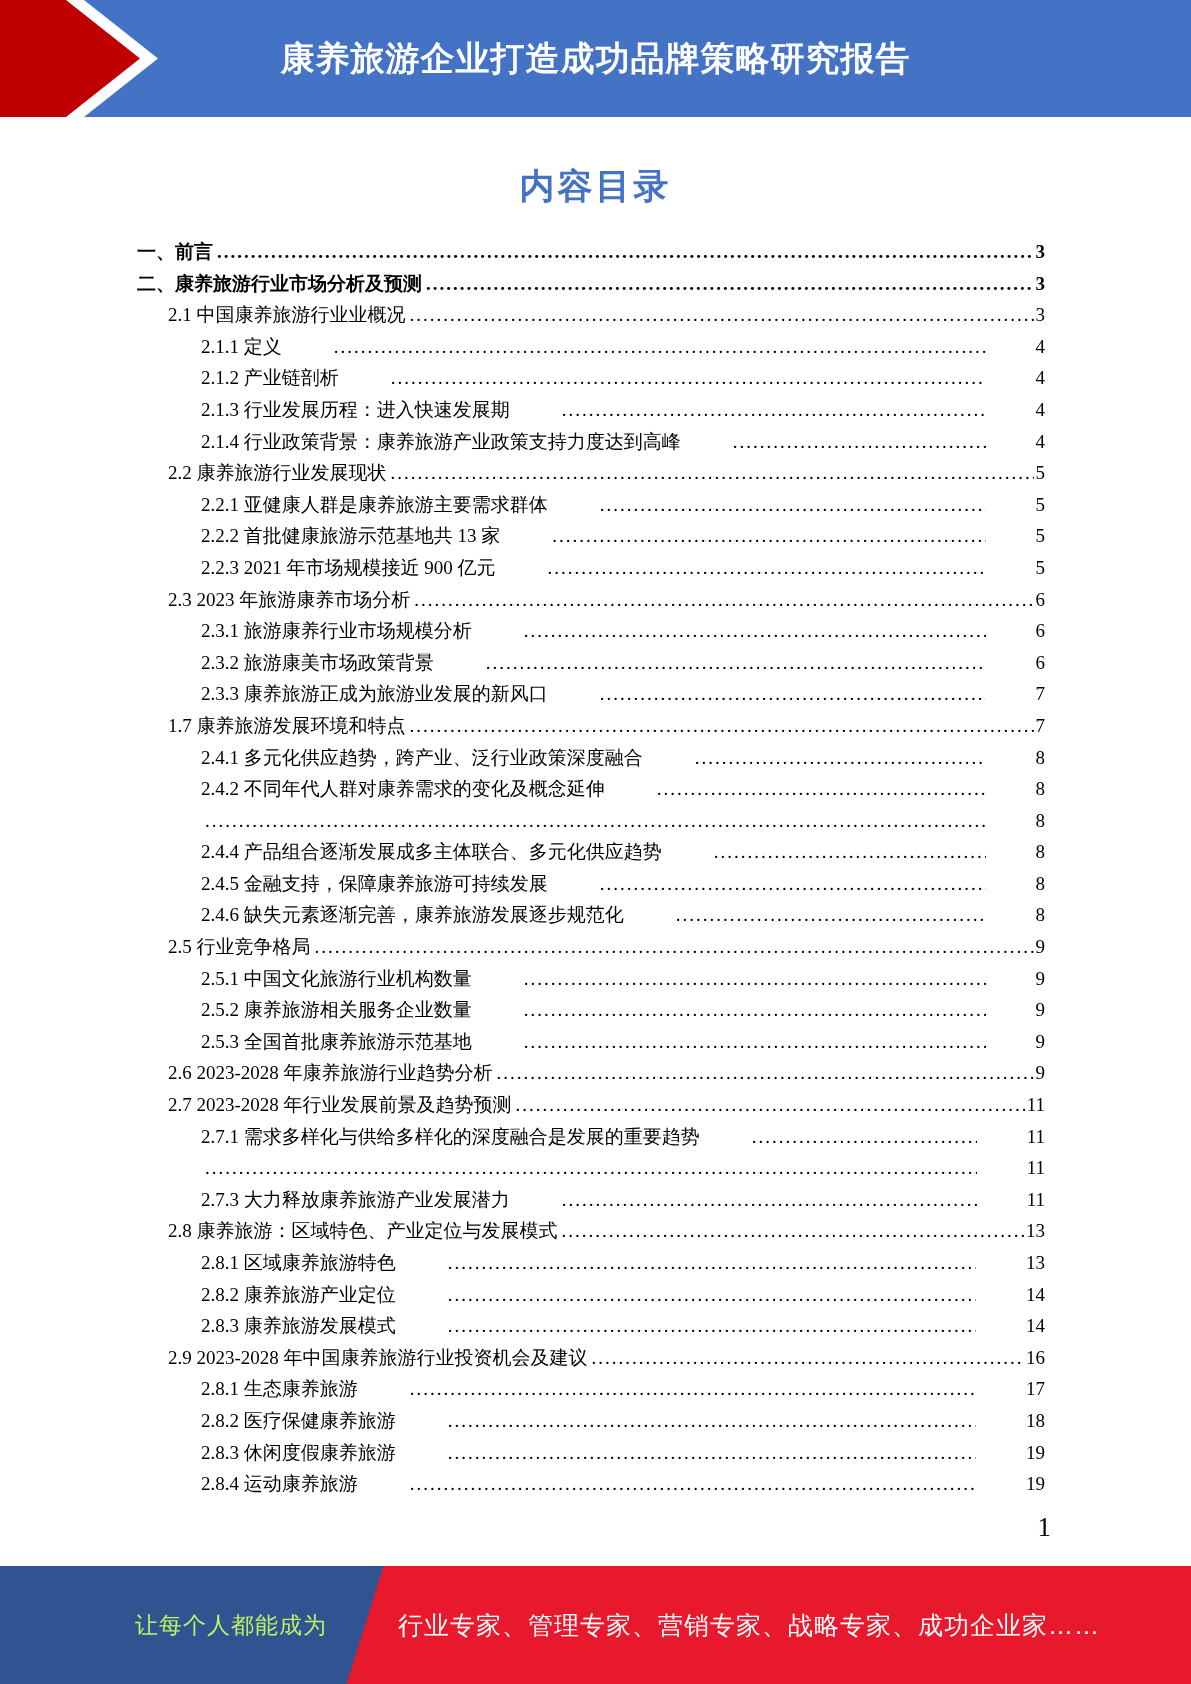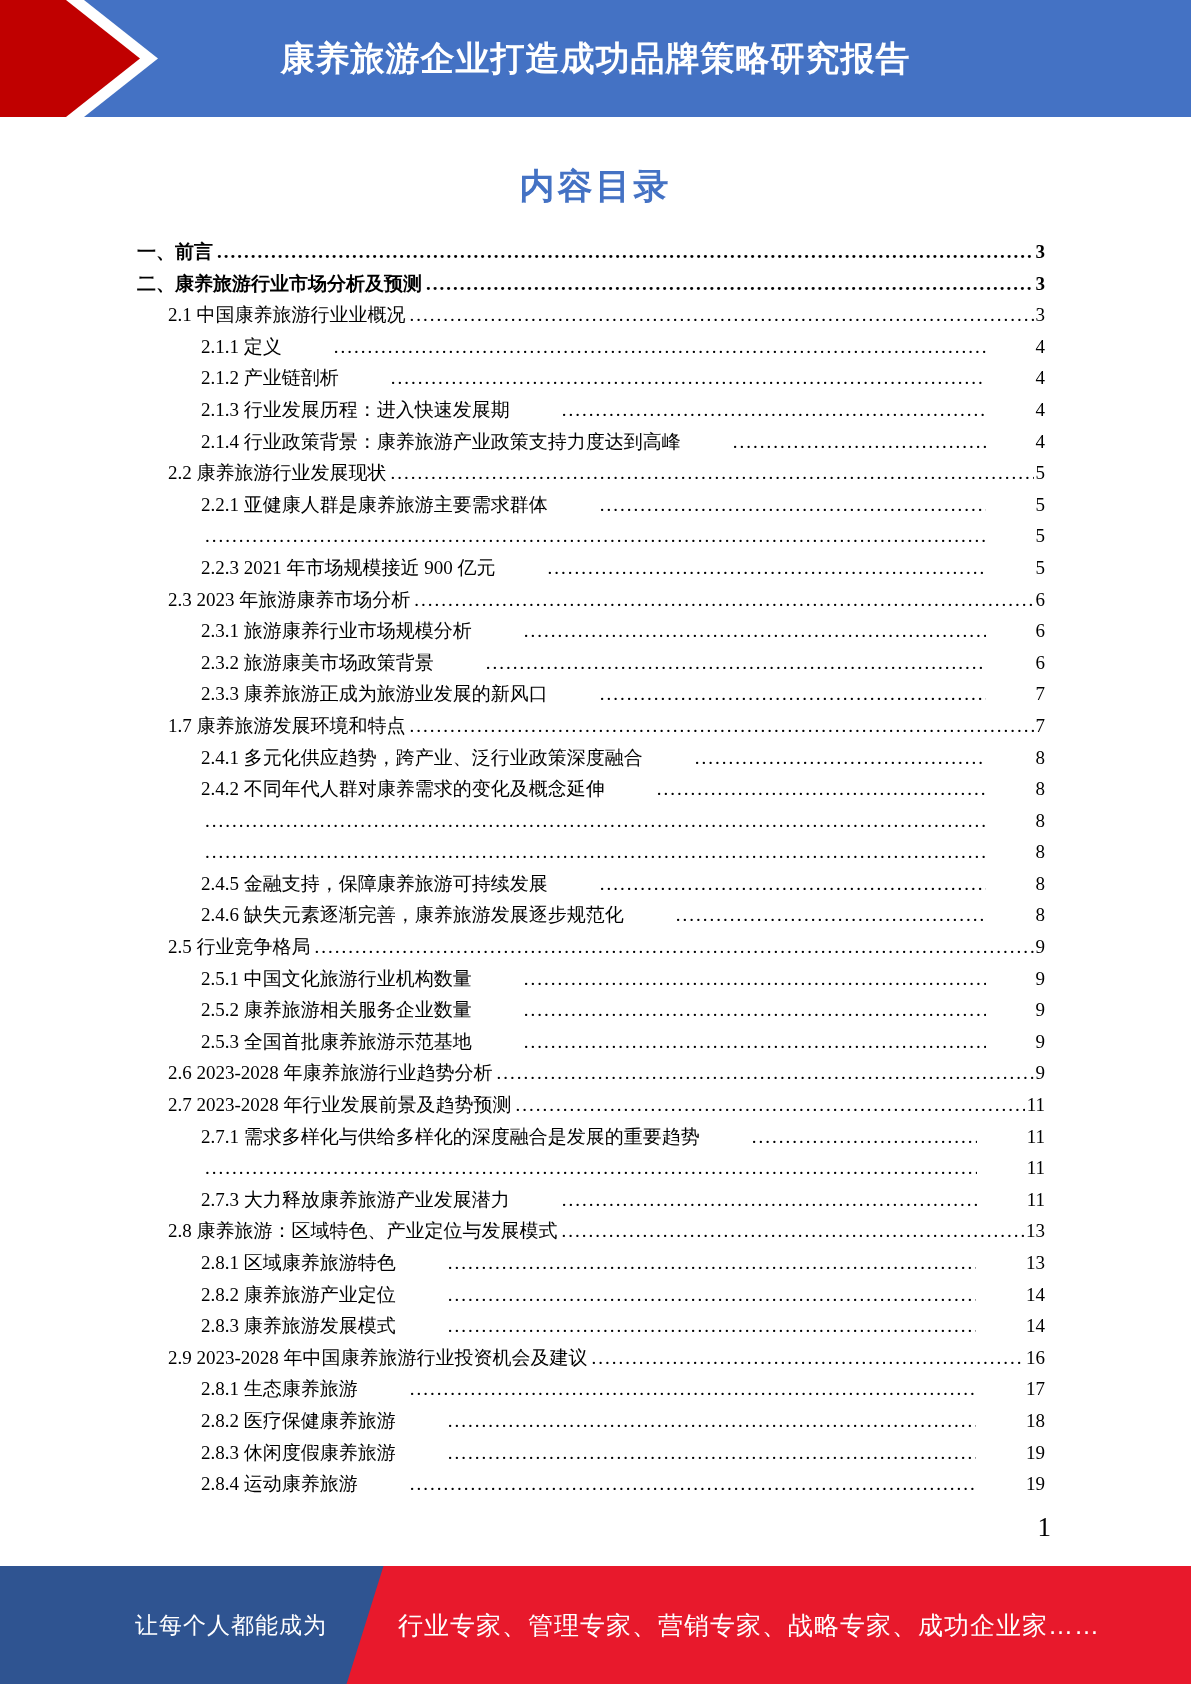--- a/index.html
+++ b/index.html
@@ -86,21 +86,21 @@
   }
   .footer-red{
     position:absolute;top:0;right:0;width:100%;height:100%;
     background:var(--footer-red);
     clip-path:polygon(32.2% 0, 100% 0, 100% 100%, 29.1% 100%);
   }
   .footer-left{
     position:absolute;left:135px;top:0;height:100%;
     display:flex;align-items:center;
     font-family:"Liberation Sans","DejaVu Sans",sans-serif;
-    font-size:23px;color:#ffffff;letter-spacing:1px;white-space:nowrap;
+    font-size:23px;color:#bef264;letter-spacing:1px;white-space:nowrap;
   }
   .footer-right{
     position:absolute;left:398px;top:0;height:100%;
     display:flex;align-items:center;
     font-family:"Liberation Sans","DejaVu Sans",sans-serif;
     font-size:25px;color:#ffffff;letter-spacing:1px;white-space:nowrap;
   }
 </style>
 </head>
 <body>
@@ -157,20 +157,21 @@
         <span class="toc-label">2.2 康养旅游行业发展现状</span>
         <span class="toc-leader"></span>
         <span class="toc-page">5</span>
       </div>
       <div class="toc-row lvl3">
         <span class="toc-label">2.2.1 亚健康人群是康养旅游主要需求群体</span>
         <span class="toc-leader"></span>
         <span class="toc-page">5</span>
       </div>
       <div class="toc-row lvl3">
+        <span class="toc-label">2.2.2 首批健康旅游示范基地共 13 家</span>
         <span class="toc-leader"></span>
         <span class="toc-page">5</span>
       </div>
       <div class="toc-row lvl3">
         <span class="toc-label">2.2.3 2021 年市场规模接近 900 亿元</span>
         <span class="toc-leader"></span>
         <span class="toc-page">5</span>
       </div>
       <div class="toc-row lvl2">
         <span class="toc-label">2.3 2023 年旅游康养市场分析</span>
@@ -205,20 +206,21 @@
       <div class="toc-row lvl3">
         <span class="toc-label">2.4.2 不同年代人群对康养需求的变化及概念延伸</span>
         <span class="toc-leader"></span>
         <span class="toc-page">8</span>
       </div>
       <div class="toc-row lvl3">
         <span class="toc-leader"></span>
         <span class="toc-page">8</span>
       </div>
       <div class="toc-row lvl3">
+        <span class="toc-label">2.4.4 产品组合逐渐发展成多主体联合、多元化供应趋势</span>
         <span class="toc-leader"></span>
         <span class="toc-page">8</span>
       </div>
       <div class="toc-row lvl3">
         <span class="toc-label">2.4.5 金融支持，保障康养旅游可持续发展</span>
         <span class="toc-leader"></span>
         <span class="toc-page">8</span>
       </div>
       <div class="toc-row lvl3">
         <span class="toc-label">2.4.6 缺失元素逐渐完善，康养旅游发展逐步规范化</span>

